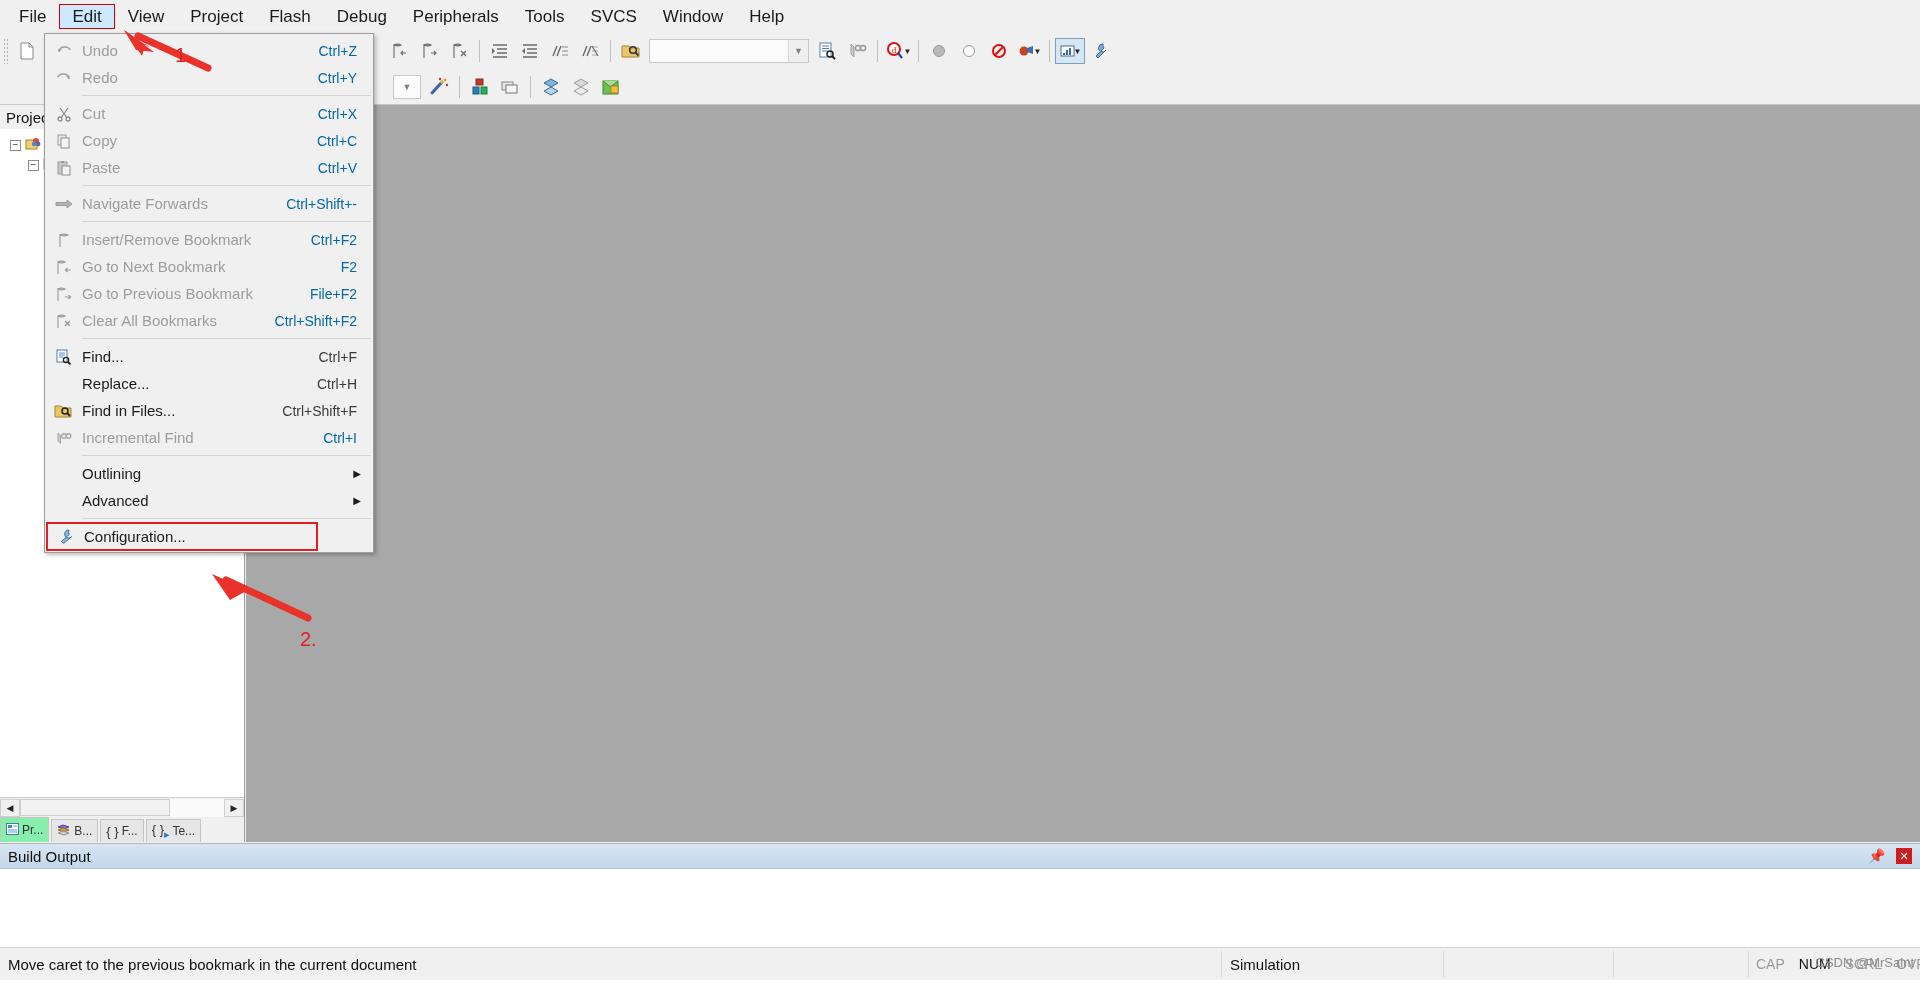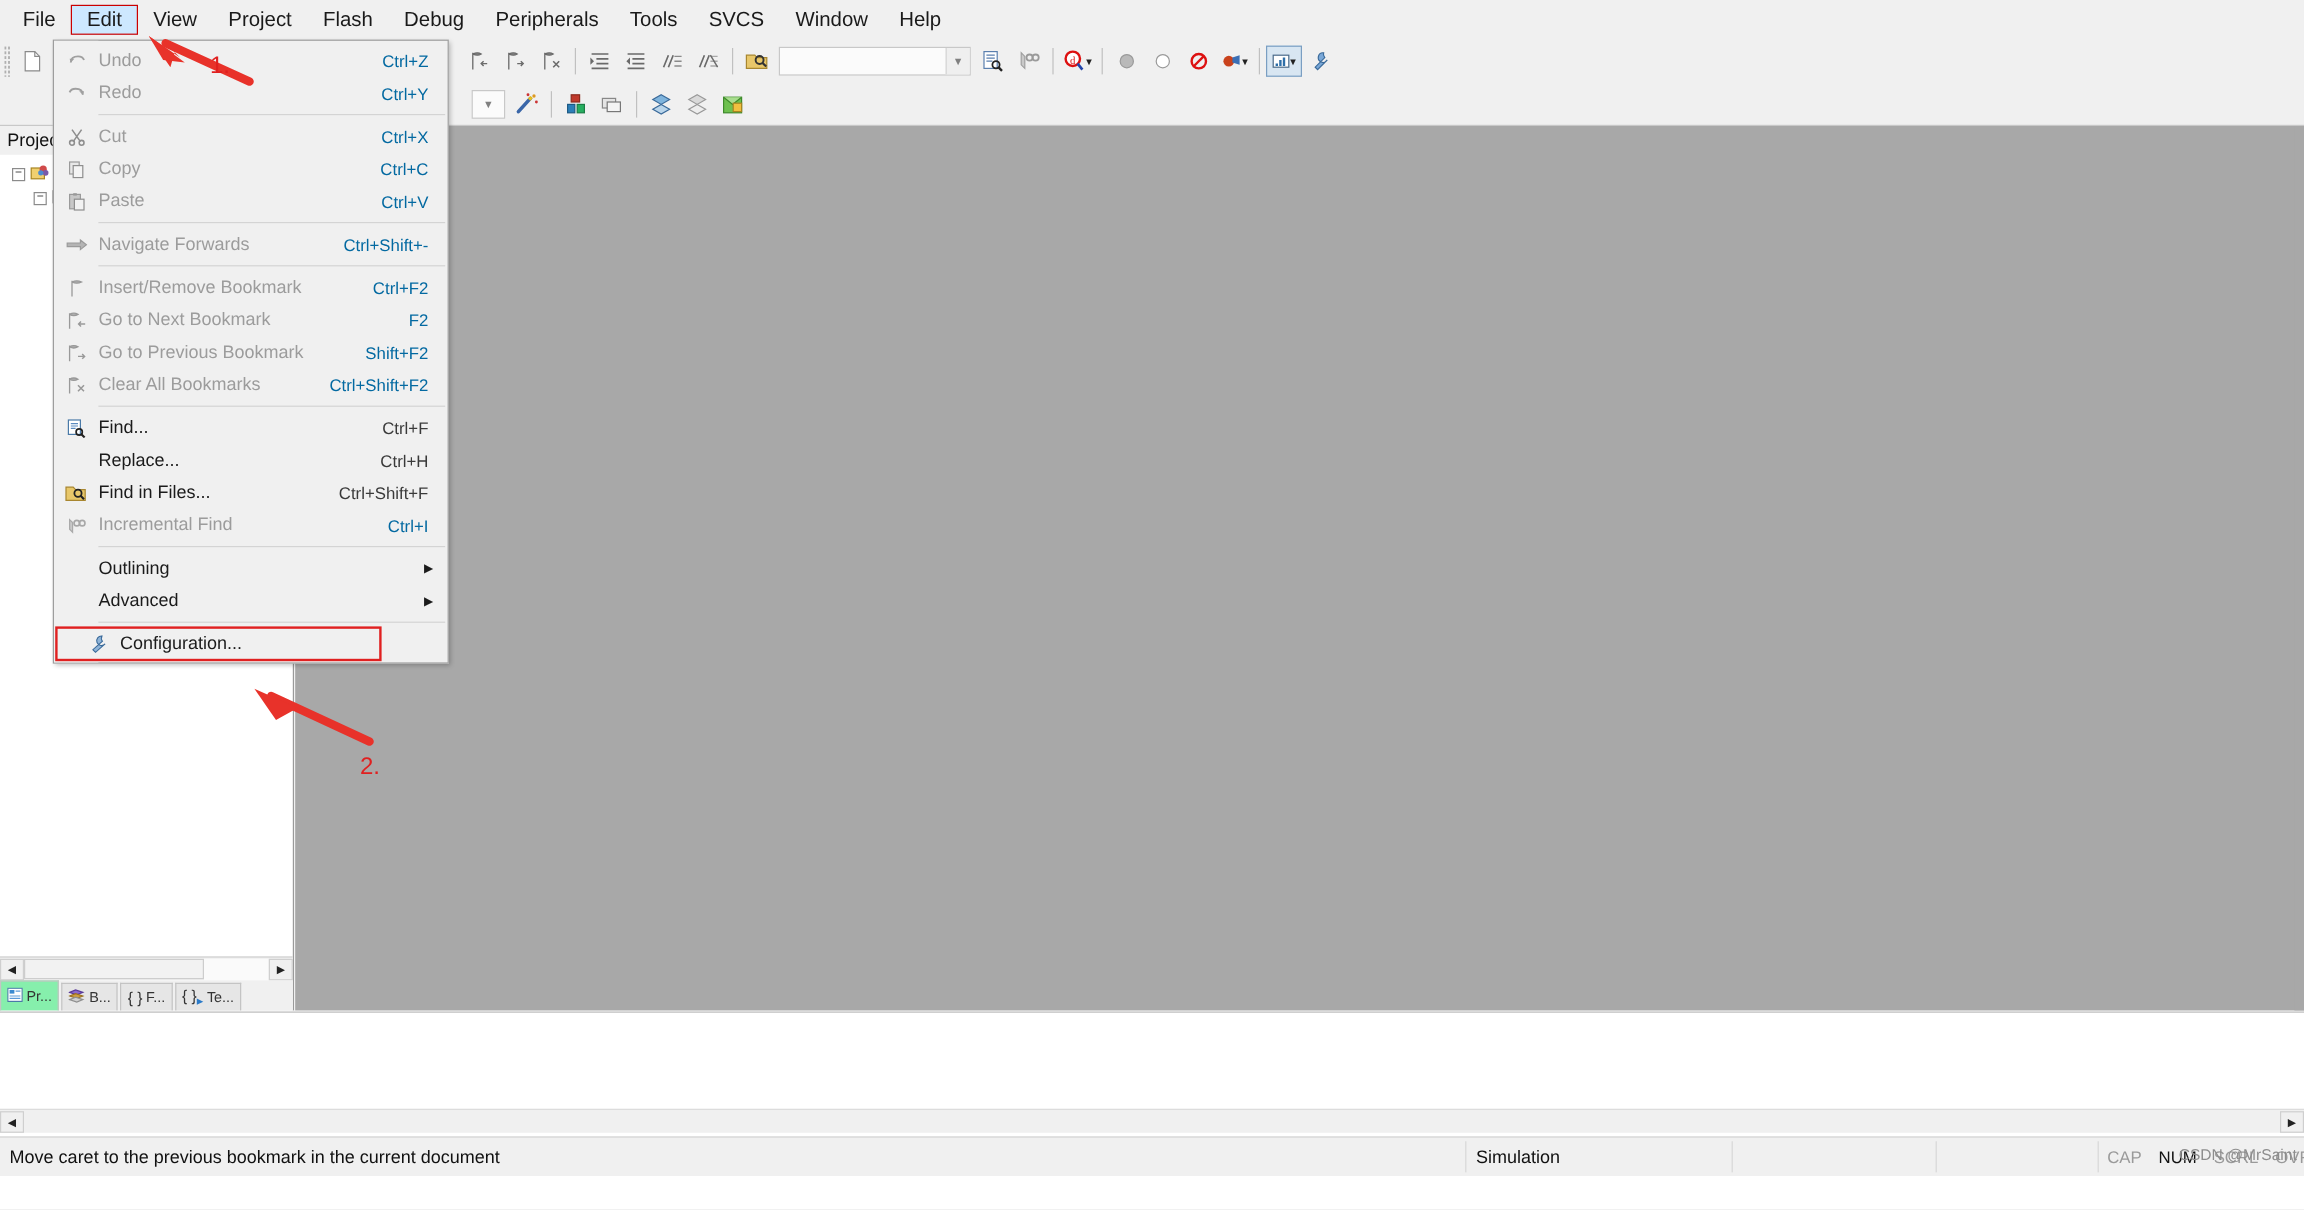--- a/index.html
+++ b/index.html
@@ -237,21 +237,20 @@
   .mi.dis { color: #9c9c9c; }
   .mi.dis .acc { color: #0369a1; }
   .mi.en { color: #1b1b1b; }
   .mi.en .acc { color: #3a3a3a; }
   .mi.highlighted {
     outline: 2px solid #e02020;
     outline-offset: -1px;
     width: 270px;
     margin-left: 2px;
     box-sizing: border-box;
-    padding-left: 16px;
   }
   .msep {
     height: 1px; background: #d4d4d4;
     margin: 4px 2px 4px 37px; position: relative; z-index: 2;
   }
 
   
   .anno-num {
     position: absolute; z-index: 70;
     color: #e02020; font-size: 20px;
@@ -539,20 +538,26 @@
         <span>Te...</span>
       </div>
     </div>
   </div>
 
   <div class="editor-area">
     <div class="scroll-right"></div>
   </div>
 
   <div class="build-out">
+    <div class="bo-caption">
+      <span>Build Output</span>
+      <span class="sp"></span>
+      <span class="pin-icon">📌</span>
+      <span class="close-x">✕</span>
+    </div>
     <div class="bo-body"></div>
     <div class="bo-hscroll">
       <div class="hs-arrow">◀</div>
       <span class="sp"></span>
       <div class="hs-arrow">▶</div>
     </div>
   </div>
 
   <div class="statusbar">
     <div class="sb-cell sb-msg">Move caret to the previous bookmark in the current document</div>
@@ -658,21 +663,21 @@
       <span class="acc">F2</span>
     </div>
     <div class="mi dis">
       <span class="icon">
         <svg width="17" height="16" viewBox="0 0 17 16">
             <path d="M3 2 v13 M3 3 q3.5 -2 7 0 q-3.5 2 -7 0" fill="#b0b0b0" stroke="#999" stroke-width="1.1"></path>
             <path d="M10 11 h5 M13.5 9 l2 2 -2 2" fill="none" stroke="#999" stroke-width="1.2"></path>
           </svg>
       </span>
       <span class="lbl">Go to Previous Bookmark</span>
-      <span class="acc">Shift+F2</span>
+      <span class="acc">File+F2</span>
     </div>
     <div class="mi dis">
       <span class="icon">
         <svg width="17" height="16" viewBox="0 0 17 16">
             <path d="M3 2 v13 M3 3 q3.5 -2 7 0 q-3.5 2 -7 0" fill="#b0b0b0" stroke="#999" stroke-width="1.1"></path>
             <path d="M10 8 l5 5 M15 8 l-5 5" stroke="#999" stroke-width="1.3"></path>
           </svg>
       </span>
       <span class="lbl">Clear All Bookmarks</span>
       <span class="acc">Ctrl+Shift+F2</span>

